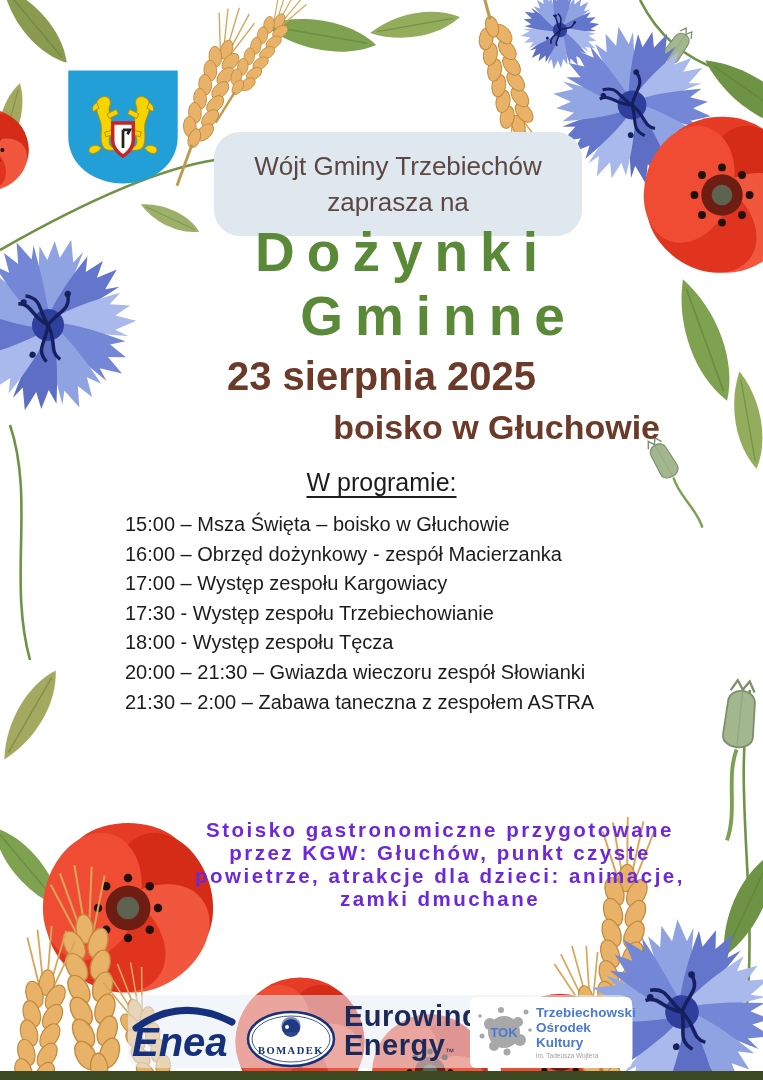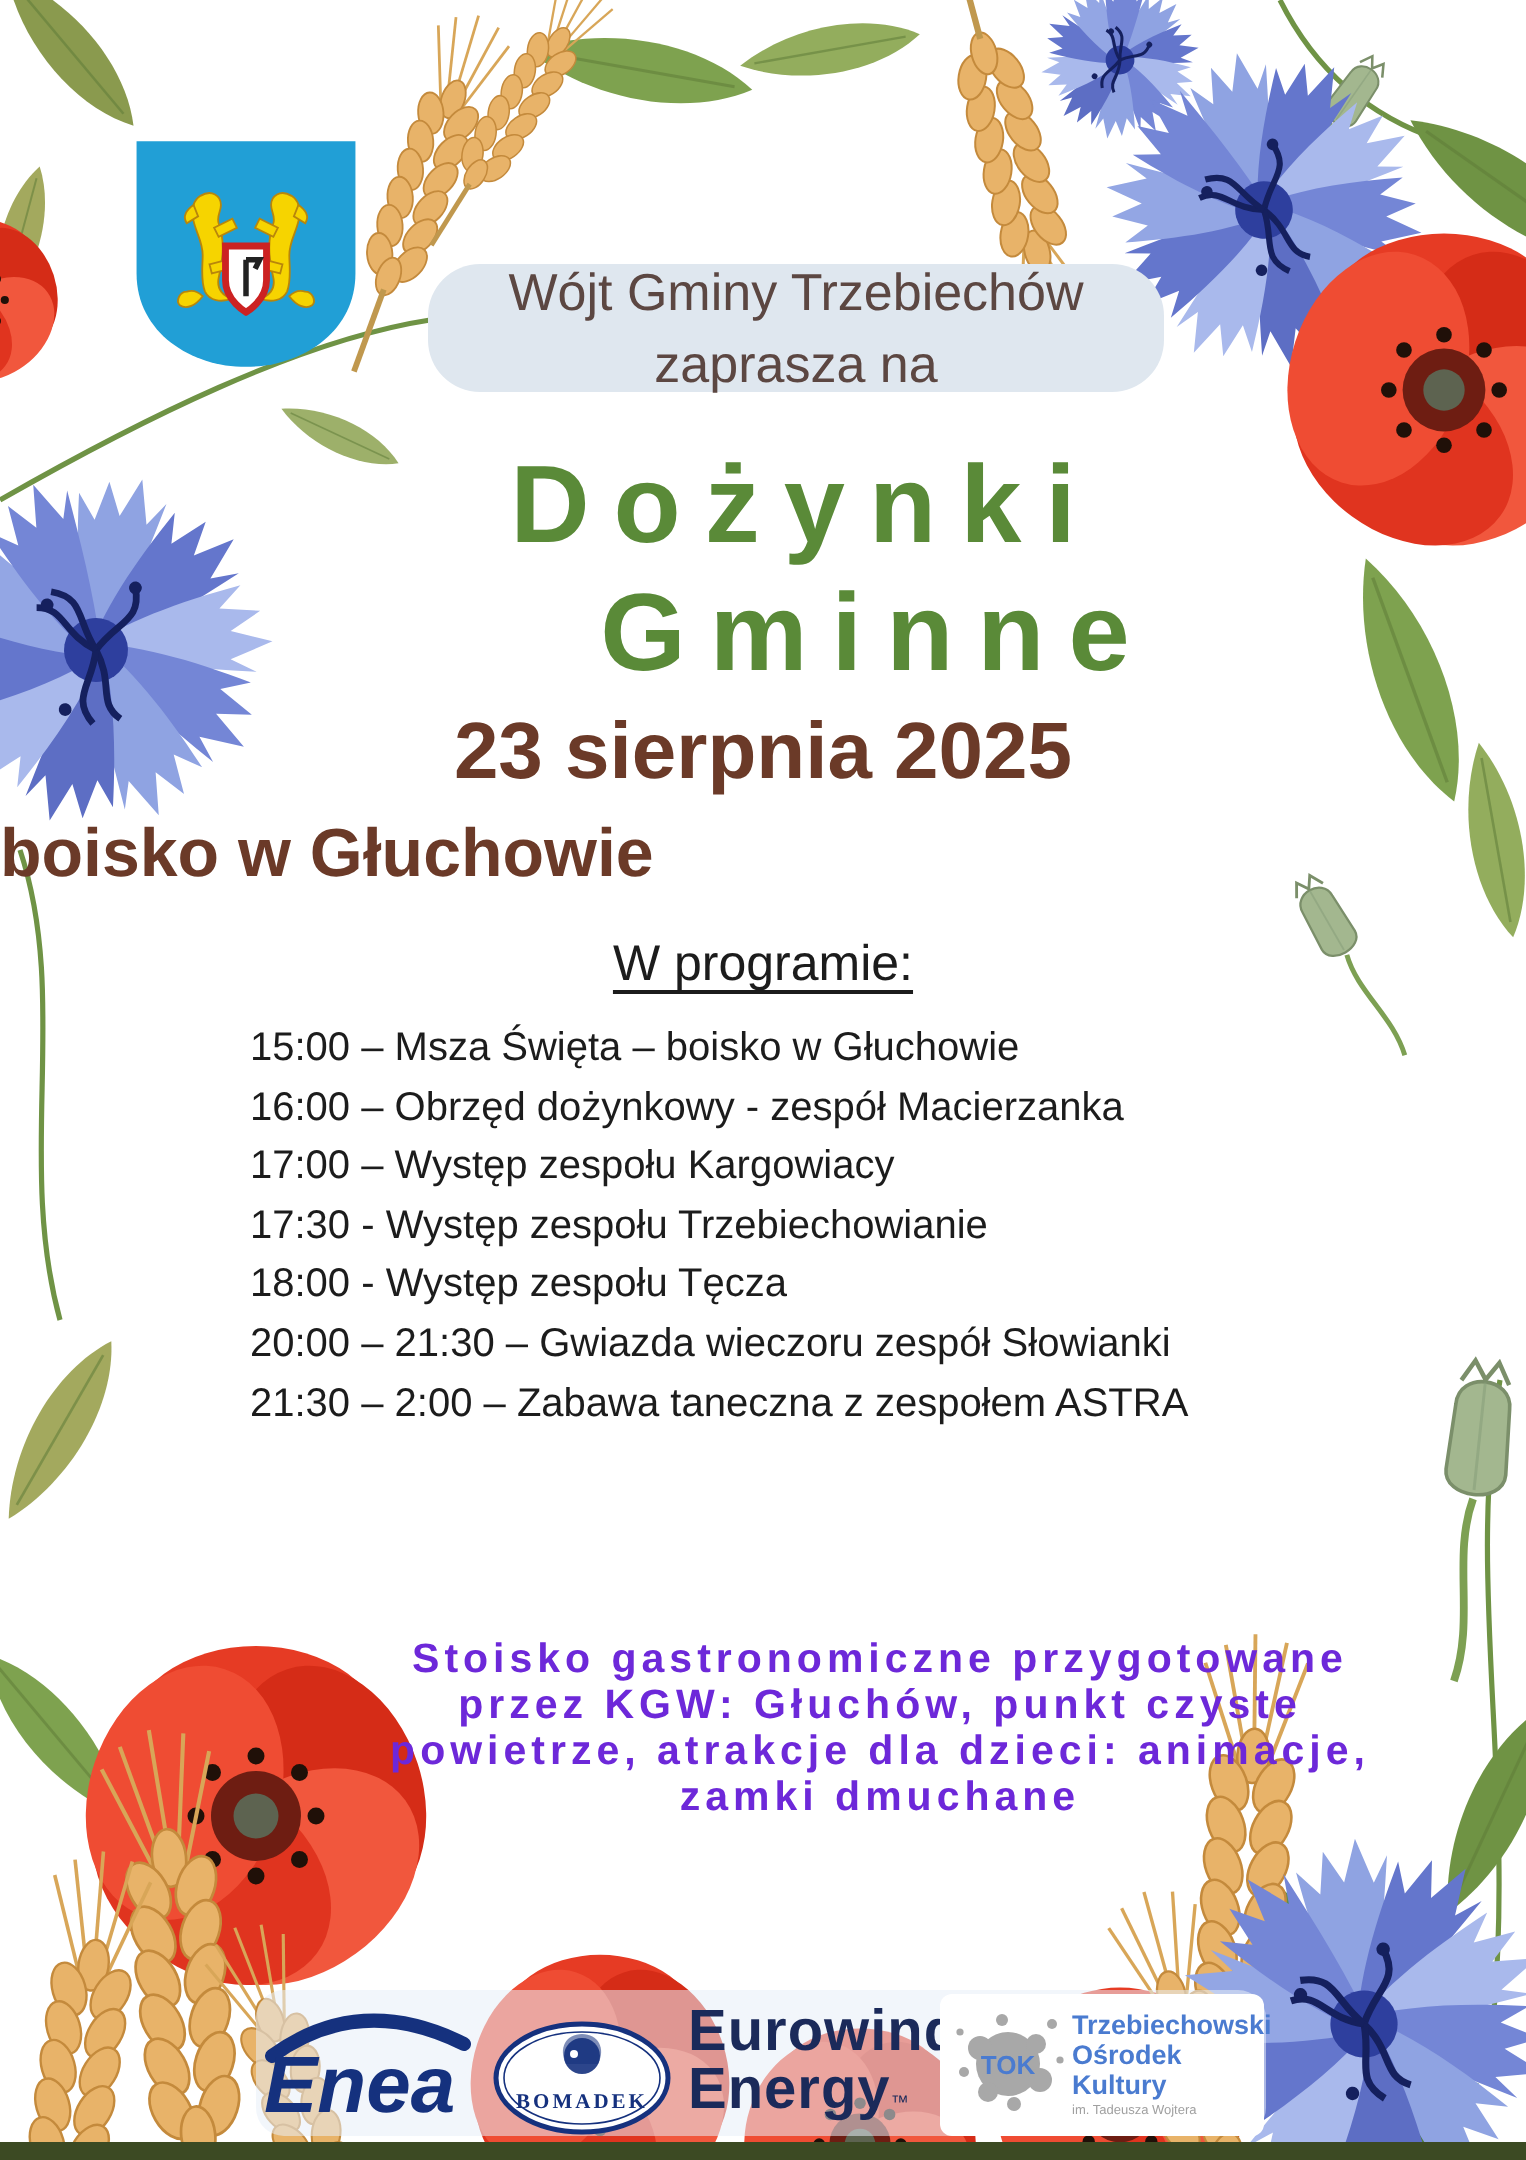--- a/index.html
+++ b/index.html
@@ -23,21 +23,21 @@
     overflow:hidden;
     font-family:"Liberation Sans", sans-serif;
     color:var(--c-program_text);
   }
   .decor{position:absolute;left:0;top:0;z-index:0;pointer-events:none;}
   .content{position:absolute;left:0;top:0;width:763px;height:1080px;z-index:1;}
 
   .crest{position:absolute;left:66px;top:68px;width:114px;height:118px;}
 
   .invite-box{
-    position:absolute;left:214px;top:132px;width:368px;height:64px;
+    position:absolute;left:214px;top:132px;width:368px;height:104px;
     background:var(--c-invite_bg);
     border-radius:26px;
     display:flex;flex-direction:column;justify-content:center;align-items:center;
     gap:6px;
   }
   .invite-box .line{
     color:var(--c-invite_text);
     font-size:26px;line-height:30px;font-weight:400;
   }
 
@@ -48,21 +48,21 @@
     font-size:55px;line-height:64px;
     letter-spacing:12px;
   }
   .title-line.l2{transform:translateX(36px);}
 
   .date-line{
     position:absolute;left:0;top:354px;width:763px;text-align:center;
     color:var(--c-accent_brown);font-weight:700;font-size:40px;
   }
   .location-line{
-    position:absolute;left:0;top:408px;width:660px;text-align:left;
+    position:absolute;left:0;top:408px;width:660px;text-align:right;
     color:var(--c-accent_brown);font-weight:700;font-size:34px;
   }
 
   .program-heading{
     position:absolute;left:0;top:468px;width:763px;text-align:center;
     font-size:25px;font-weight:400;text-decoration:underline;
     text-underline-offset:5px;
   }
   .program-list{
     position:absolute;left:125px;top:510px;width:540px;

